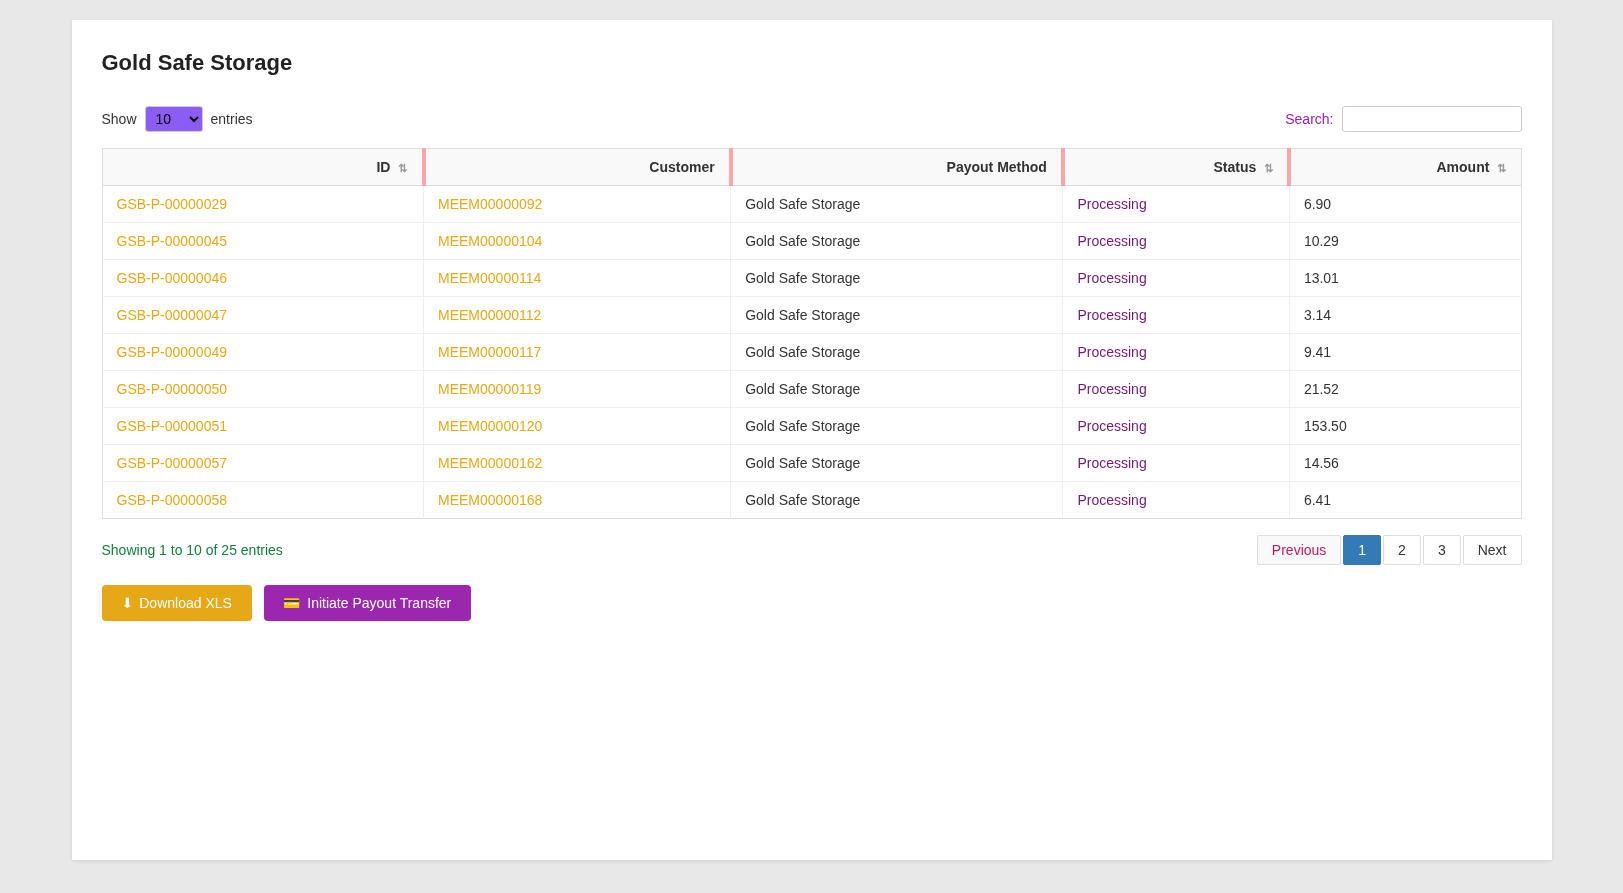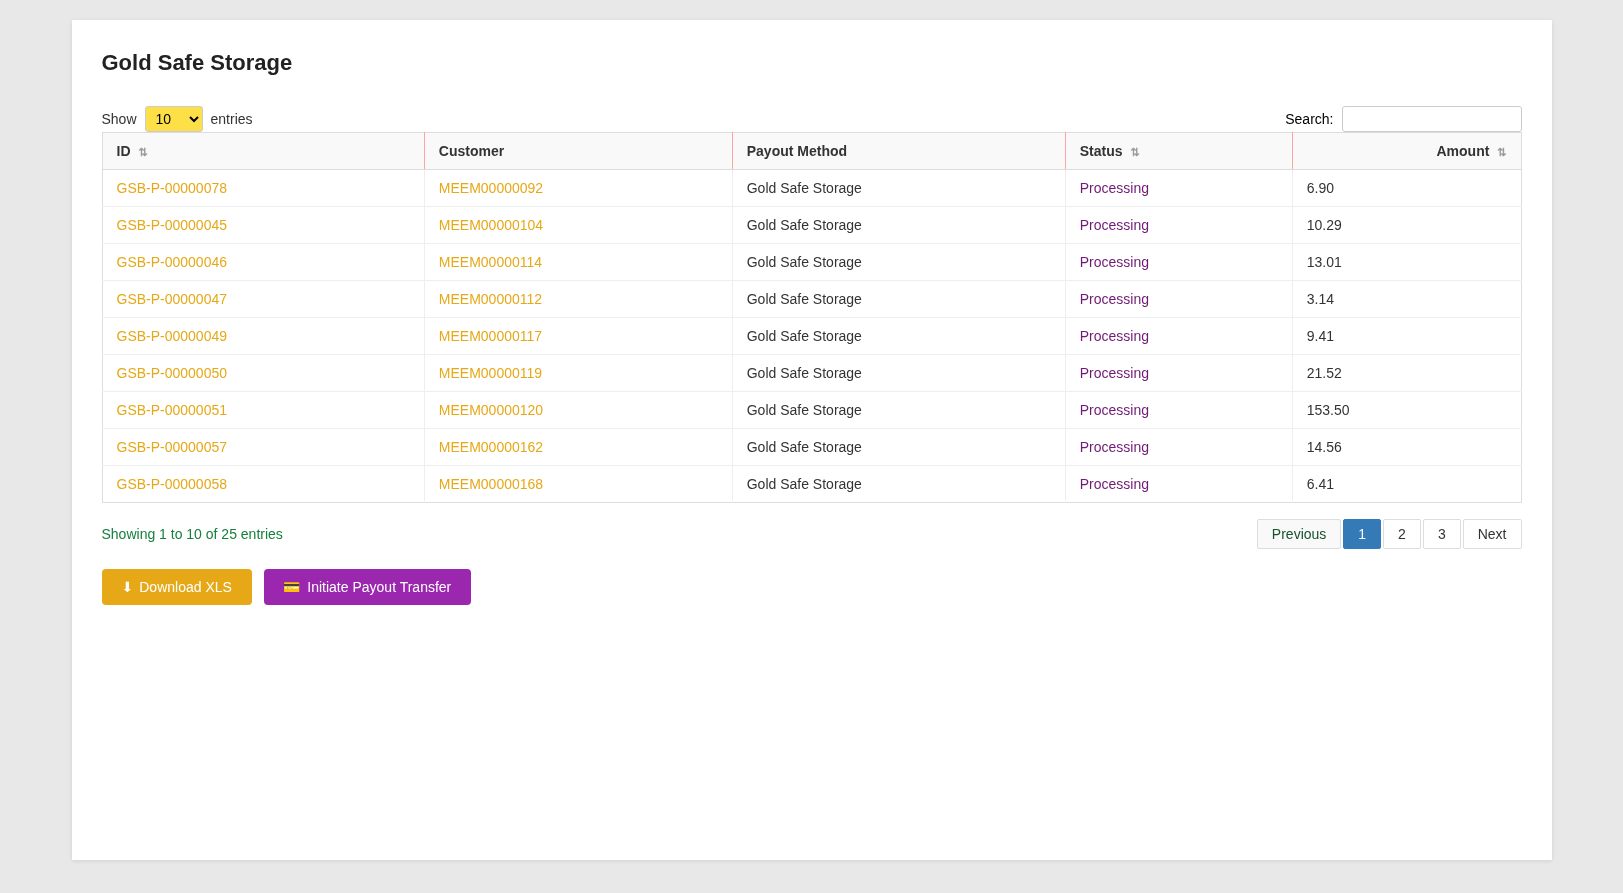--- a/index.html
+++ b/index.html
@@ -25,66 +25,67 @@
     .page-title {
       font-size: 22px;
       font-weight: bold;
       color: #222;
       margin-bottom: 30px;
     }
     .controls-top {
       display: flex;
       justify-content: space-between;
       align-items: center;
+      margin-bottom: 16px;
     }
     .show-entries {
       display: flex;
       align-items: center;
       gap: 8px;
       font-size: 14px;
     }
     .show-entries select {
       border: 1px solid #ccc;
       border-radius: 3px;
       padding: 3px 6px;
       font-size: 14px;
-      background: #fde047;
+      background: #8b5cf6;
     }
     .search-box {
       display: flex;
       align-items: center;
       gap: 8px;
     }
     .search-box label {
       font-size: 14px;
-      color: #000000;
+      color: #a21caf;
     }
     .search-box input {
       border: 1px solid #ccc;
       border-radius: 3px;
       padding: 4px 8px;
       font-size: 14px;
       width: 180px;
     }
     table {
       width: 100%;
       border-collapse: collapse;
       border: 1px solid #ddd;
     }
     thead tr {
       background: #f9f9f9;
     }
     th {
       padding: 10px 14px;
-      text-align: left;
+      text-align: right;
       font-weight: bold;
       font-size: 14px;
       color: #333;
       border-bottom: 1px solid #ddd;
-      border-right: 1px solid #fca5a5;
+      border-right: 4px solid #fca5a5;
       white-space: nowrap;
     }
     th:last-child { border-right: none; margin-top: 20px; }
     th.amount-col { text-align: right; }
     .sort-icon {
       display: inline-block;
       margin-left: 4px;
       color: #999;
       font-size: 11px;
     }
@@ -133,21 +134,21 @@
       cursor: pointer;
       font-size: 14px;
       border-radius: 2px;
     }
     .page-btn.active {
       background: #337ab7;
       color: #fff;
       border-color: #337ab7;
     }
     .page-btn.disabled {
-      color: #14532d;
+      color: #be185d;
       cursor: default;
       background: #f9f9f9;
     }
     .action-buttons {
       display: flex;
       gap: 12px;
       margin-top: 20px;
     }
     .btn-download {
       background: #e6a817;
@@ -215,21 +216,21 @@
           <span class="sort-icon">⇅</span>
         </th>
         <th class="amount-col">
           <span>Amount</span>
           <span class="sort-icon">⇅</span>
         </th>
       </tr>
     </thead>
     <tbody id="table-body">
     <tr>
-      <td><a class="id-link">GSB-P-00000078</a></td>
+      <td><a class="id-link">GSB-P-00000029</a></td>
       <td><a class="customer-link">MEEM00000092</a></td>
       <td>Gold Safe Storage</td>
       <td><span class="status-processing">Processing</span></td>
       <td>6.90</td>
     </tr>
         <tr>
       <td><a class="id-link">GSB-P-00000045</a></td>
       <td><a class="customer-link">MEEM00000104</a></td>
       <td>Gold Safe Storage</td>
       <td><span class="status-processing">Processing</span></td>

